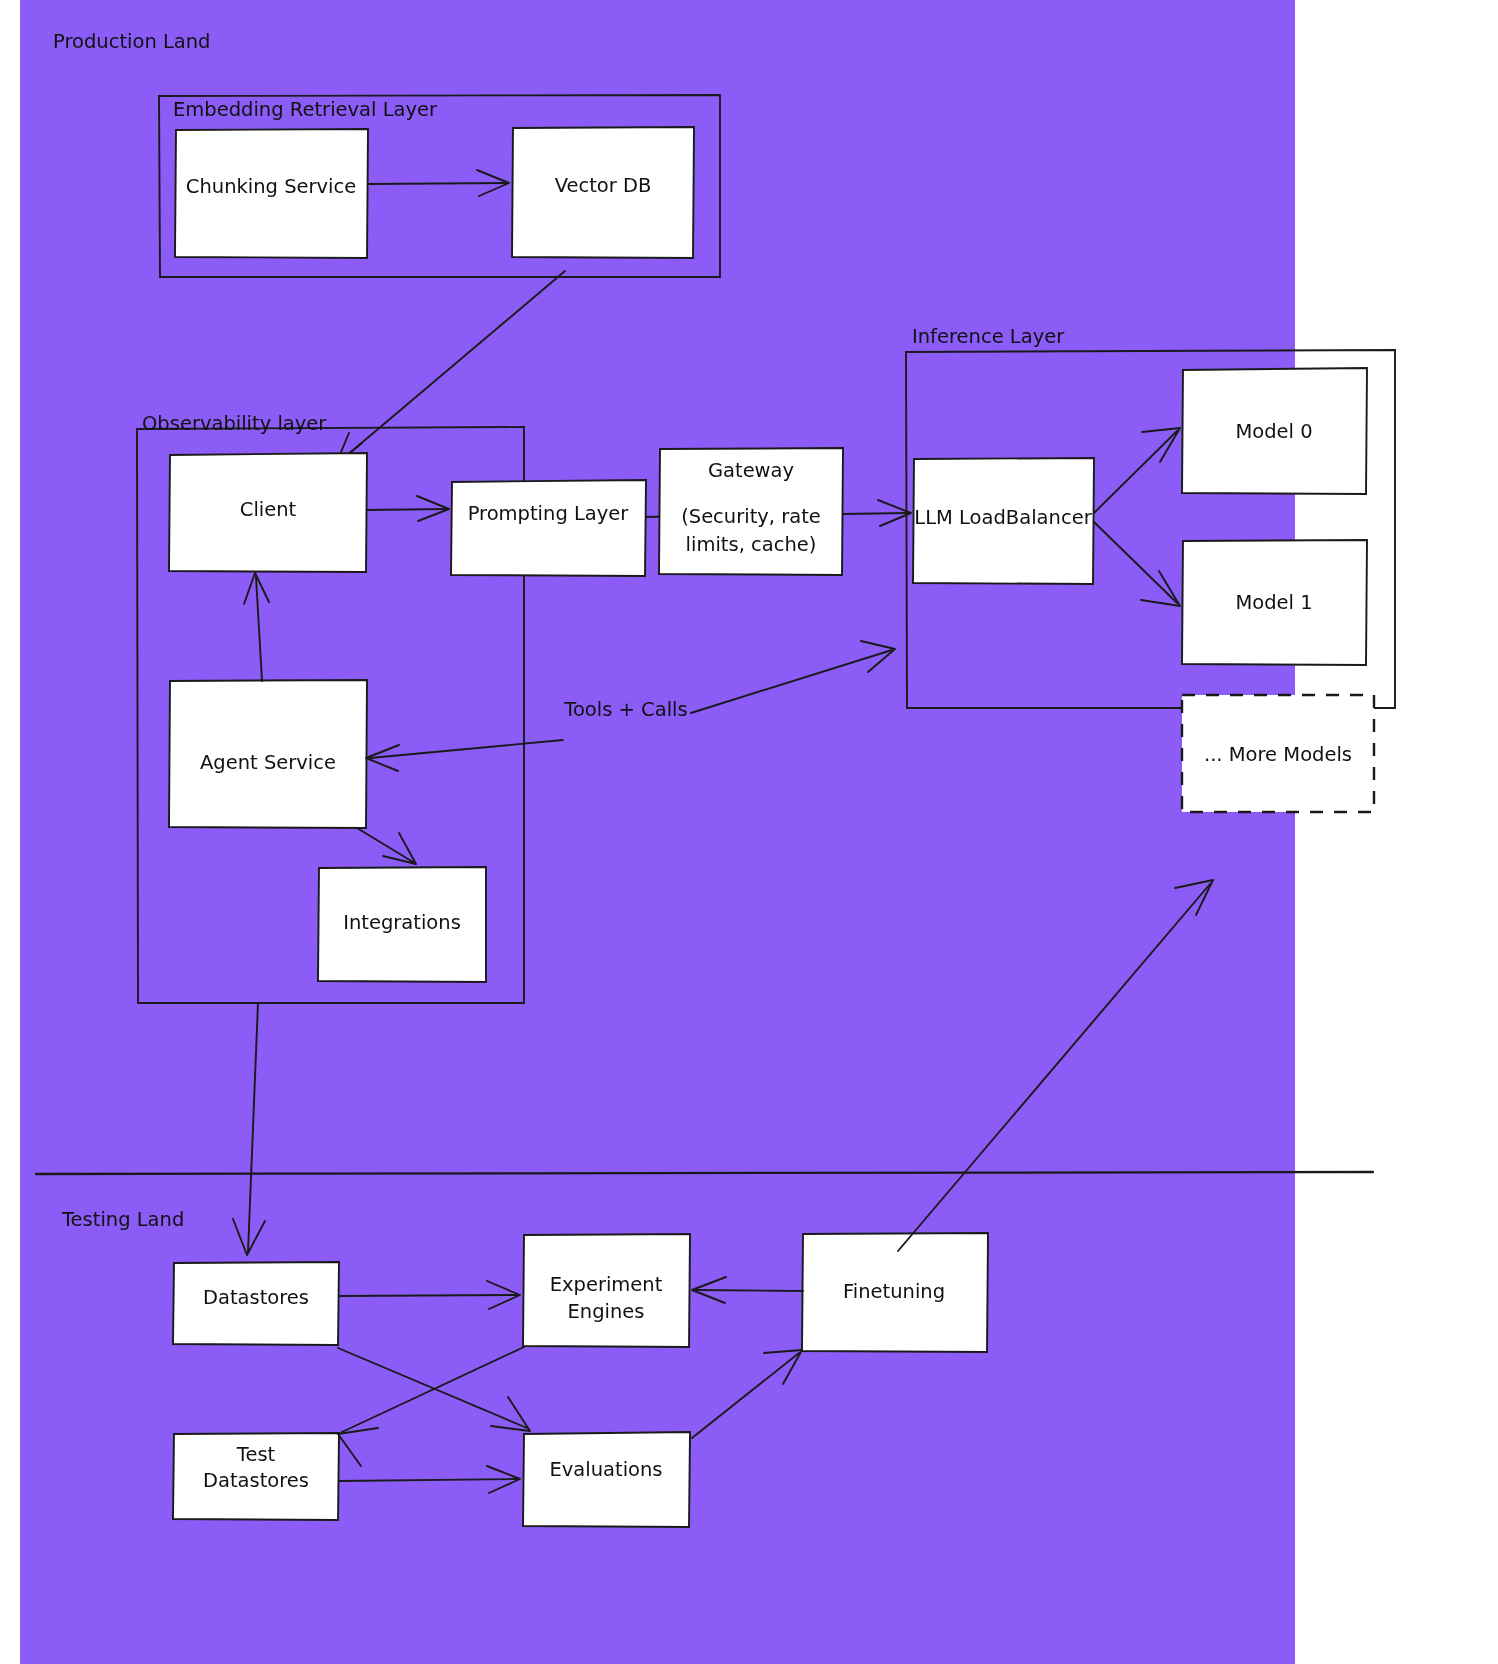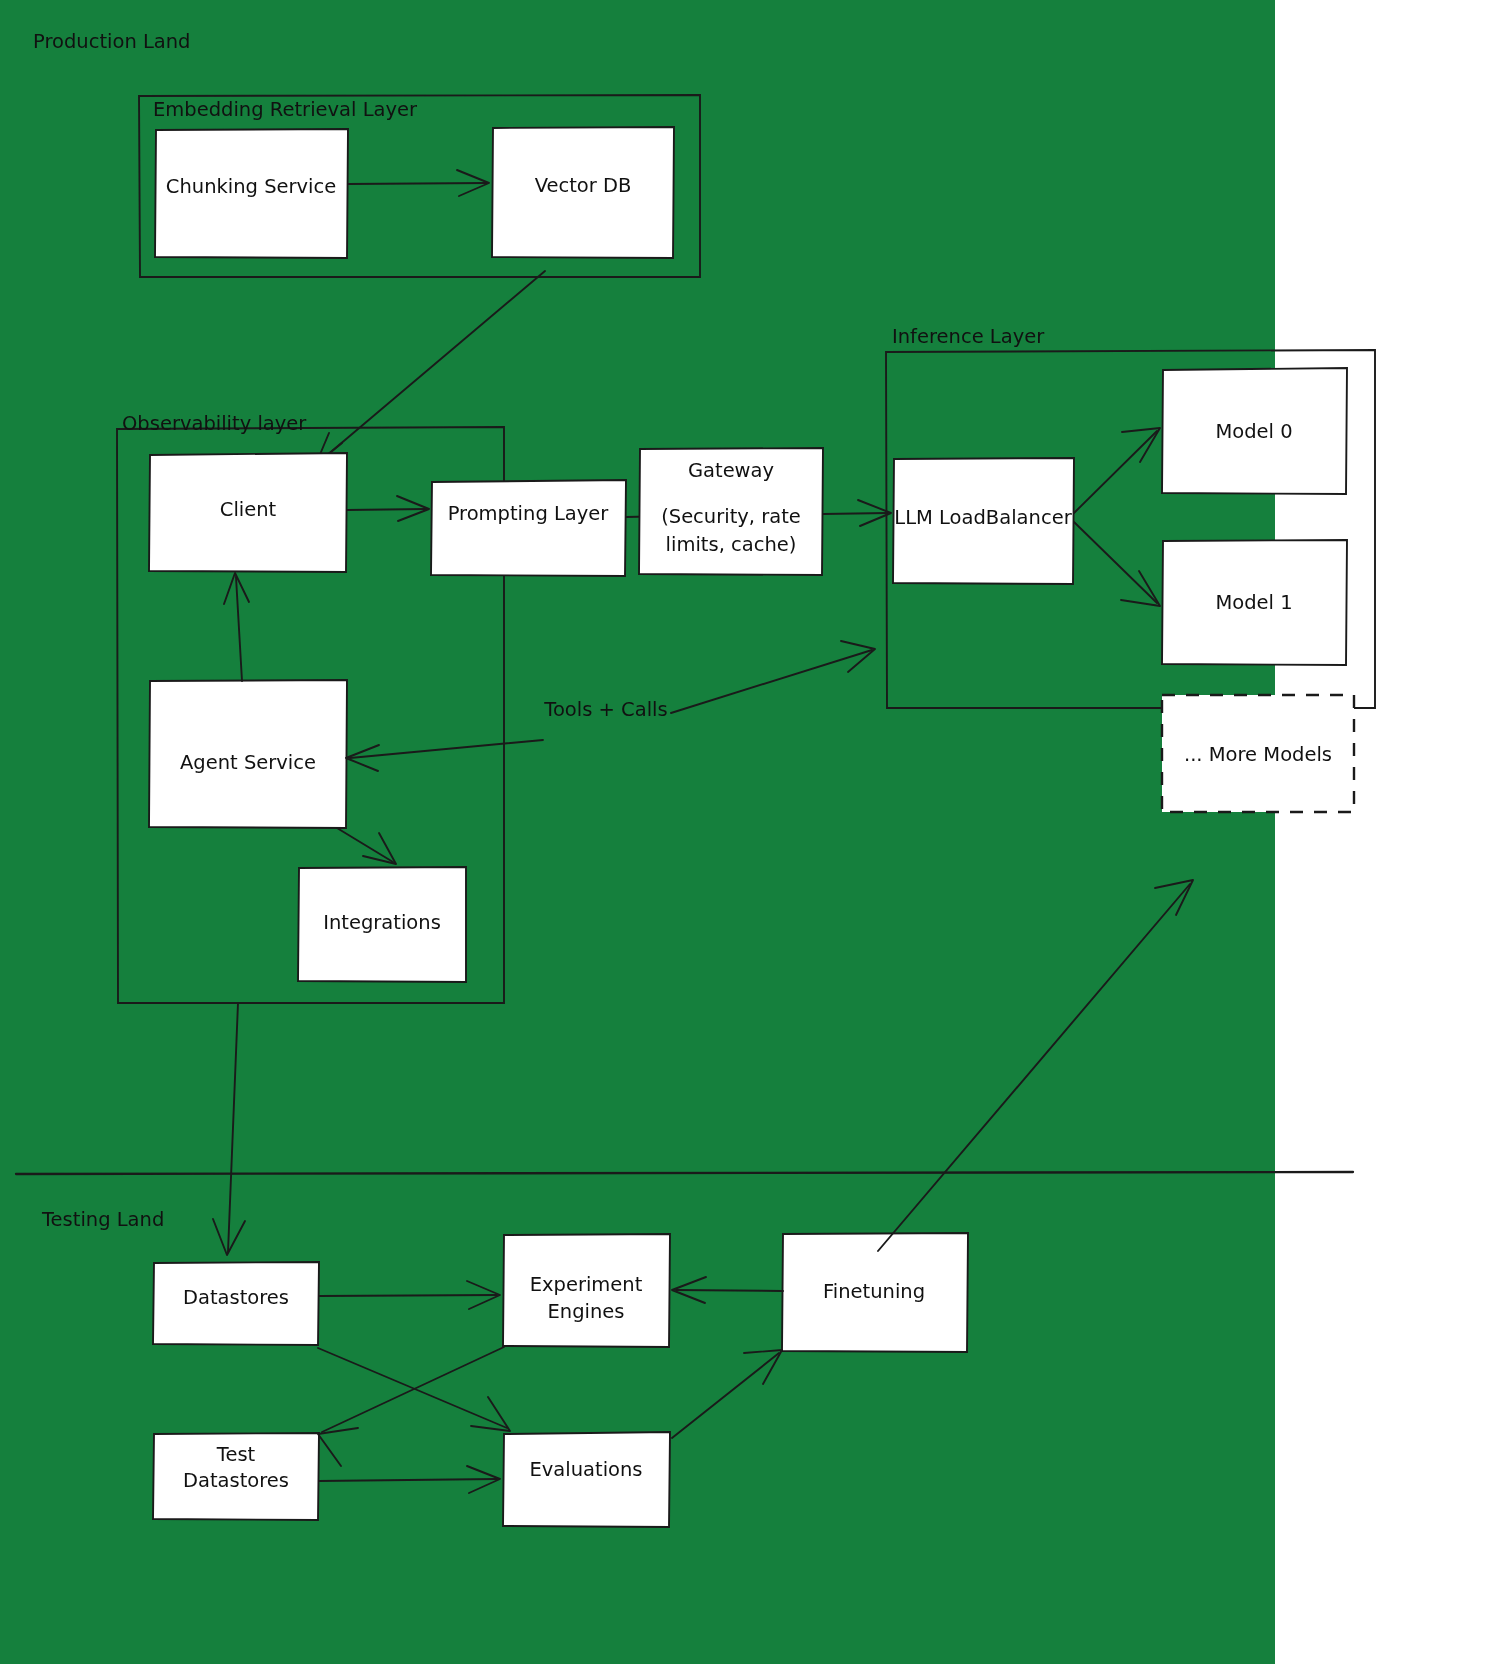--- a/index.html
+++ b/index.html
@@ -10,21 +10,22 @@
   body {
     width: 1498px;
     height: 1664px;
     font-family: "DejaVu Sans", sans-serif;
     overflow: hidden;
   }
   #diagram-root {
     position: relative;
     width: 1275px;
     height: 1664px;
-    background: #15803d;
+    background: #8b5cf6;
+    margin-left: 20px;
   }
   svg.diagram-canvas {
     display: block;
     width: 1498px;
     height: 1664px;
   }
   .node-rect {
     fill: #ffffff;
     stroke: #1a1a1a;
     stroke-width: 1.9;

